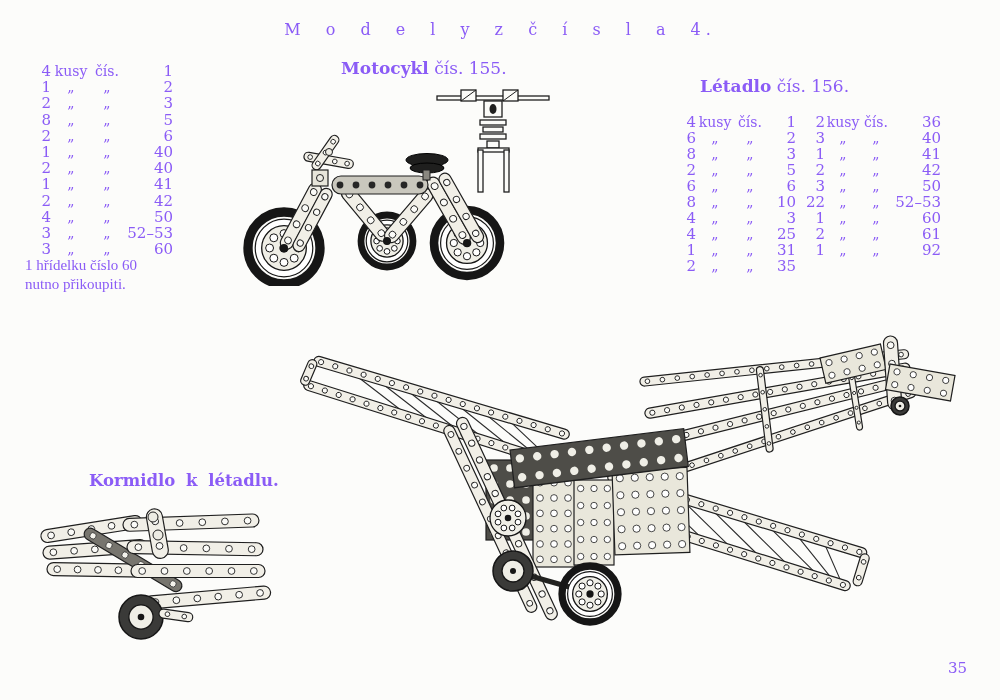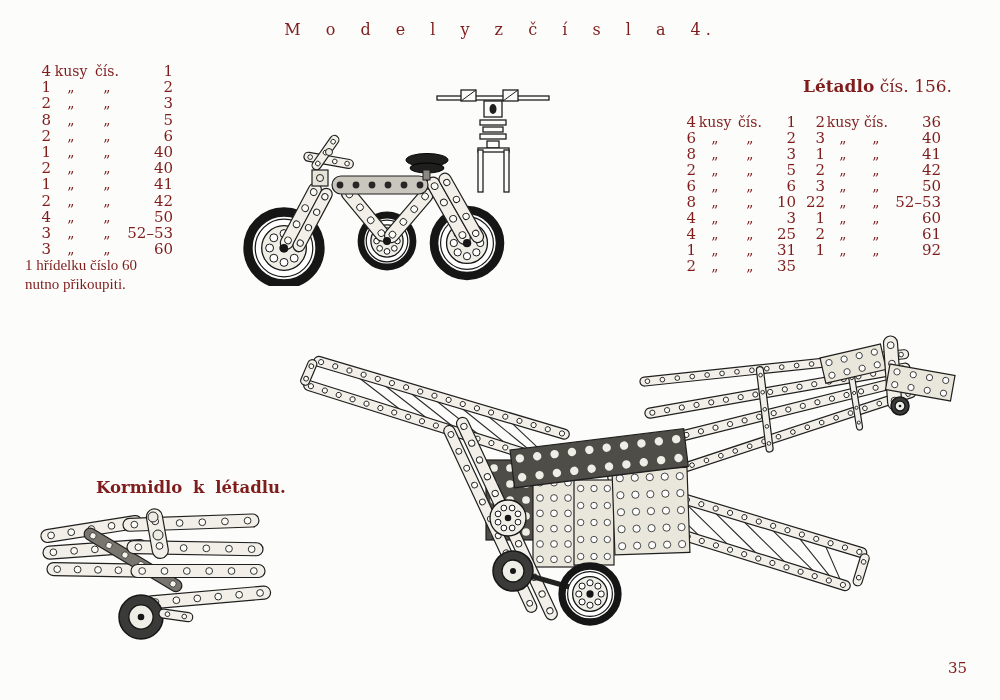--- a/index.html
+++ b/index.html
@@ -1,39 +1,39 @@
 <!DOCTYPE html>
 <html><head>
 <meta charset="utf-8">
 <style>
   html,body{margin:0;padding:0;background:#e8e8e6;}
   .page{position:relative;width:1000px;height:700px;background:#fcfcfa;
-        font-family:"DejaVu Serif",serif;color:#7f1d1d;overflow:hidden;margin:0 auto;}
+        font-family:"DejaVu Serif",serif;color:#8b5cf6;overflow:hidden;margin:0 auto;}
   .title{position:absolute;top:20px;left:0;width:100%;text-align:center;margin:0;
          font-size:16px;font-weight:normal;letter-spacing:5px;word-spacing:10px;}
   .mhead{position:absolute;margin:0;font-size:17px;font-weight:normal;white-space:nowrap;}
   .mhead .bold{font-weight:bold;}
   #moto-head{left:341px;top:58px;}
-  #let-head{left:700px;top:76px;width:252px;text-align:right;}
+  #let-head{left:700px;top:76px;width:252px;text-align:left;}
   .subhead{position:absolute;left:700px;top:97px;width:252px;text-align:center;
            font-size:15.5px;margin:0;font-weight:normal;}
   .plist{position:absolute;font-size:15px;line-height:16.2px;}
   #list-moto{left:27px;top:63px;}
   #list-let-l{left:676px;top:114px;line-height:16px;}
   #list-let-r{left:797px;top:114px;line-height:16px;}
   .prow{display:flex;}
   .c{display:block;}
   .q{text-align:right;}
   .dd,.dd2{text-align:center;font-size:14px;}
   .n{text-align:right;}
   #list-moto .q{width:24px}#list-moto .dd{width:40px}#list-moto .dd2{width:32px}#list-moto .n{width:50px}
   #list-let-l .q{width:20px}#list-let-l .dd{width:38px}#list-let-l .dd2{width:32px}#list-let-l .n{width:30px}
   #list-let-r .q{width:28px}#list-let-r .dd{width:36px}#list-let-r .dd2{width:30px}#list-let-r .n{width:50px}
   .note{position:absolute;left:25px;top:256px;font-size:15px;line-height:19px;font-family:Liberation Serif, serif;}
-  .khead{position:absolute;left:84px;top:466px;margin:12px;font-size:16.5px;font-weight:bold;word-spacing:5px;}
+  .khead{position:absolute;left:84px;top:466px;margin:5px;font-size:16.5px;font-weight:bold;word-spacing:5px;}
   .pageno{position:absolute;left:948px;top:659px;font-size:15px;}
   .fig{position:absolute;}
   
   .sbody{fill:#f1efe7;stroke:#1f1f1f;stroke-width:1.2;}
   .sbody.dark{fill:#77756e;}
   .sbody.girder{fill:#c9c7bd;}
   .shole{fill:#fbfbf8;stroke:#1f1f1f;stroke-width:0.9;}
   .shole.dark{fill:#f4f3ec;stroke-width:0.7;}
   .shole.girder{fill:#262626;stroke:none;}
   .pbody{fill:#e9e7db;stroke:#1f1f1f;stroke-width:1.2;}
@@ -55,20 +55,21 @@
   .ln{stroke:#1f1f1f;stroke-width:1.3;fill:#fbfbf8;}
   .darkfill{fill:#1f1f1e;}
 </style>
 </head>
 <body>
 
 <div class="page">
 
   <h1 class="title">M o d e l y   z   č í s l a   4.</h1>
 
+  <h2 class="mhead" id="moto-head"><span class="bold">Motocykl</span> <span>čís. 155.</span></h2>
 
   <div class="plist" id="list-moto">
 
   <div class="prow">
       <span class="c q">4</span>
       <span class="c dd">kusy</span>
       <span class="c dd2">čís.</span>
       <span class="c n">1</span>
     </div>
       <div class="prow">

